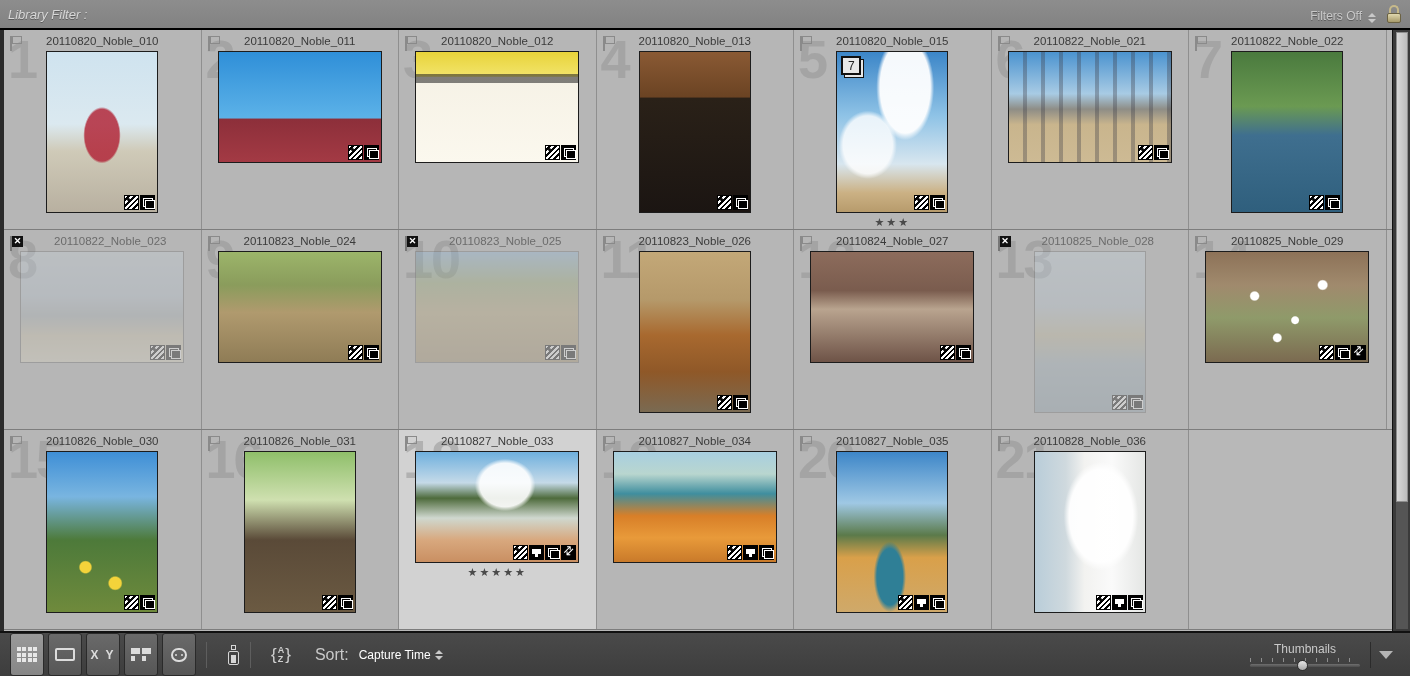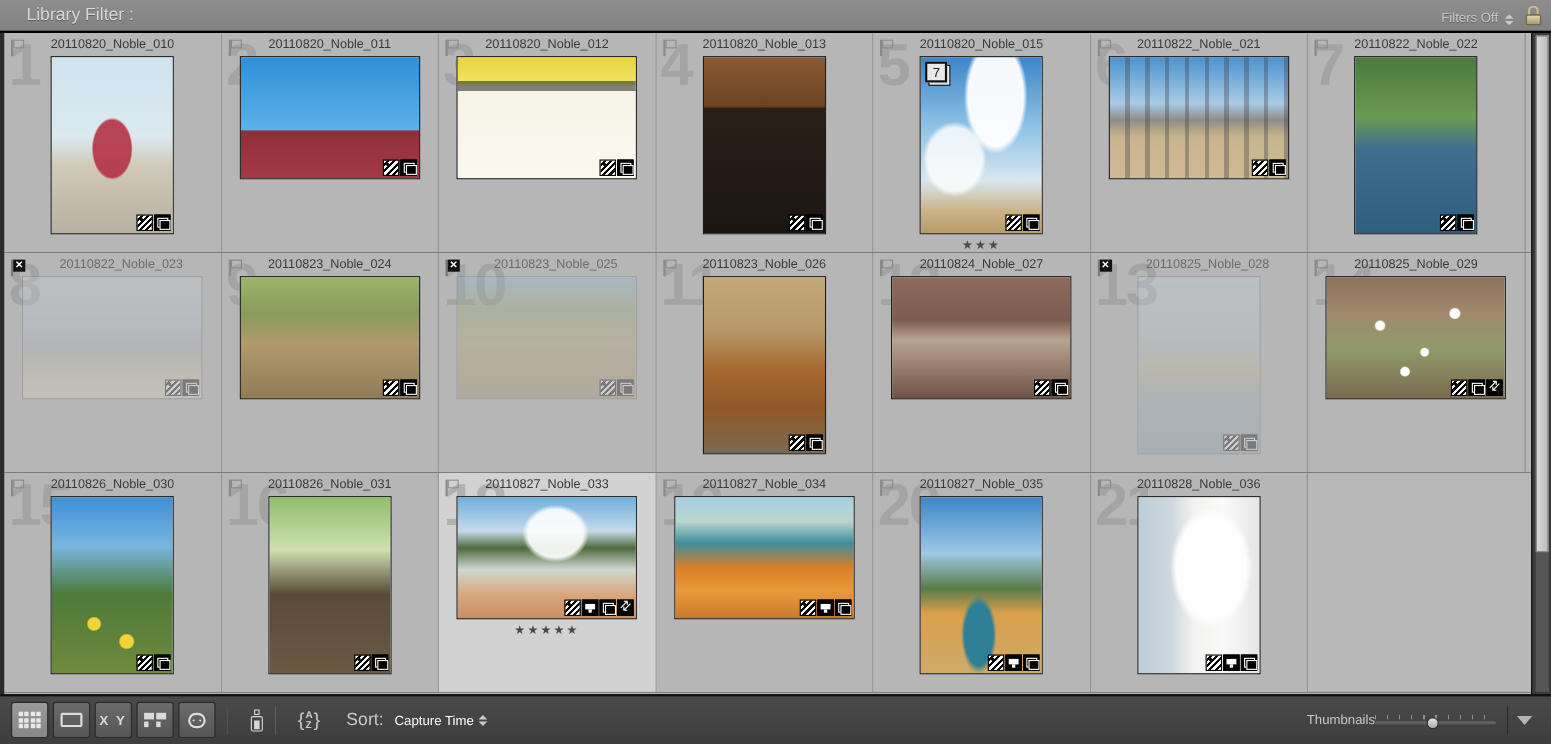--- a/index.html
+++ b/index.html
@@ -11,22 +11,23 @@
   }
 
   
   #filter-bar {
     position: absolute; left: 0; top: 0; width: 1410px; height: 30px;
     background: linear-gradient(#8d8d8d, #828282);
     border-bottom: 2px solid #000;
     display: flex; align-items: center;
   }
   #filter-bar .lf-label {
-    margin-left: 24px; font-size: 16px; color: #d8d8d8;
+    margin-left: 8px; font-size: 13px; color: #d8d8d8;
     text-shadow: 0 1px 0 #5d5d5d;
+    font-style: italic;
   }
   .filter-tabs {
     position: absolute; left: 50%; transform: translateX(-50%);
     display: flex; align-items: center; height: 100%;
   }
   .filter-tab {
     font-size: 12.5px; color: #b5b5b5; padding: 0 14px;
     text-shadow: 0 1px 0 #5d5d5d; cursor: default; line-height: 30px;
   }
   .filter-tab.active { color: #ffffff; font-weight: bold; }
@@ -174,21 +175,21 @@
 
   
   #toolbar {
     position: absolute; left: 0; bottom: 0; width: 1410px; height: 45px;
     background: linear-gradient(#4a4a4a,#3d3d3d);
     border-top: 2px solid #111;
     display: flex; align-items: center;
   }
   .tb-group { display: flex; align-items: center; gap: 4px; margin-left: 10px; }
   .tb-btn {
-    width: 34px; height: 33px; border-radius: 3px;
+    width: 34px; height: 43px; border-radius: 3px;
     background: linear-gradient(#6a6a6a,#565656);
     border: 1px solid #2a2a2a;
     display: flex; align-items: center; justify-content: center;
     position: relative;
   }
   .tb-btn.active { background: linear-gradient(#9a9a9a,#868686); }
   .tb-sep { width:1px; height:26px; background:#2b2b2b; margin:0 10px;
             border-right:1px solid #5e5e5e; }
   .icon-grid { display:grid; grid-template-columns:repeat(4,4px); grid-template-rows:repeat(3,4px); gap:1.5px; }
   .icon-grid span { background:#e8e8e8; width:4px;height:4px; }
@@ -205,21 +206,21 @@
   .icon-spray .nz { position:absolute;top:0;left:4px;width:5px;height:5px;border:1.5px solid #d6d6d6;}
   .icon-spray .in { position:absolute;bottom:2px;left:4px;width:5px;height:8px;background:#d6d6d6;}
   .az { color:#cfcfcf; font-size:14px; display:flex; align-items:center; gap:1px; }
   .az .br { font-size:17px; }
   .az .stack2 { display:flex; flex-direction:column; font-size:9px; line-height:9px; font-weight:bold;}
   .sort-label { color:#c9c9c9; font-size:16px; margin-left:20px; }
   .sort-value { color:#ffffff; font-size:12px; margin-left:6px; }
   .tb-right {
     position:absolute; right:10px; display:flex; align-items:center; gap:10px;
   }
-  .thumb-slider-wrap { display:flex; flex-direction:row; align-items:center; }
+  .thumb-slider-wrap { display:flex; flex-direction:column; align-items:center; }
   .thumb-slider-label { color:#c9c9c9; font-size:12px; margin-bottom:2px; }
   .slider {
     width: 110px; height: 10px; position: relative;
   }
   .slider .ticks {
     position:absolute; top:0; left:0; right:0; height:4px;
     background: repeating-linear-gradient(to right,#8e8e8e 0 1px,transparent 1px 11px);
   }
   .slider .rail {
     position:absolute; top:6px; left:0; right:0; height:3px;

